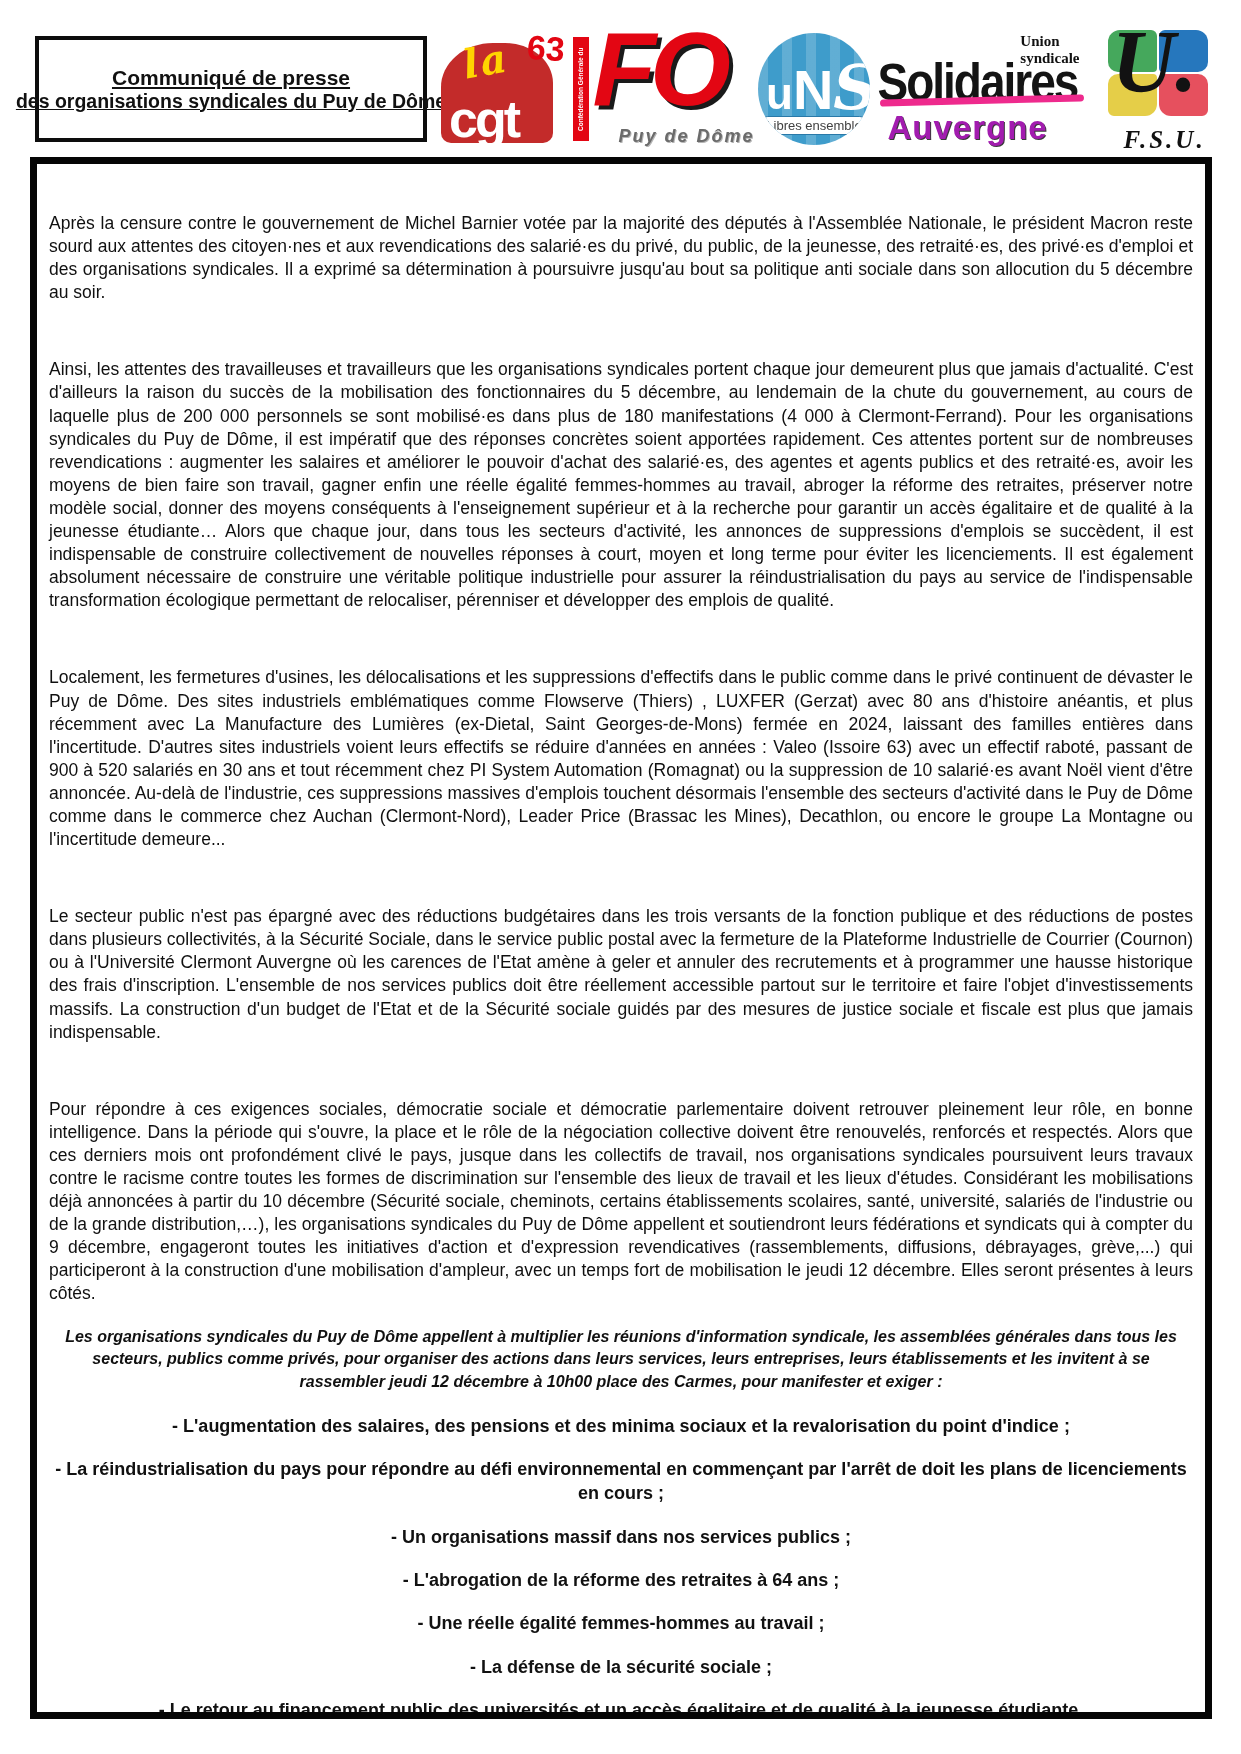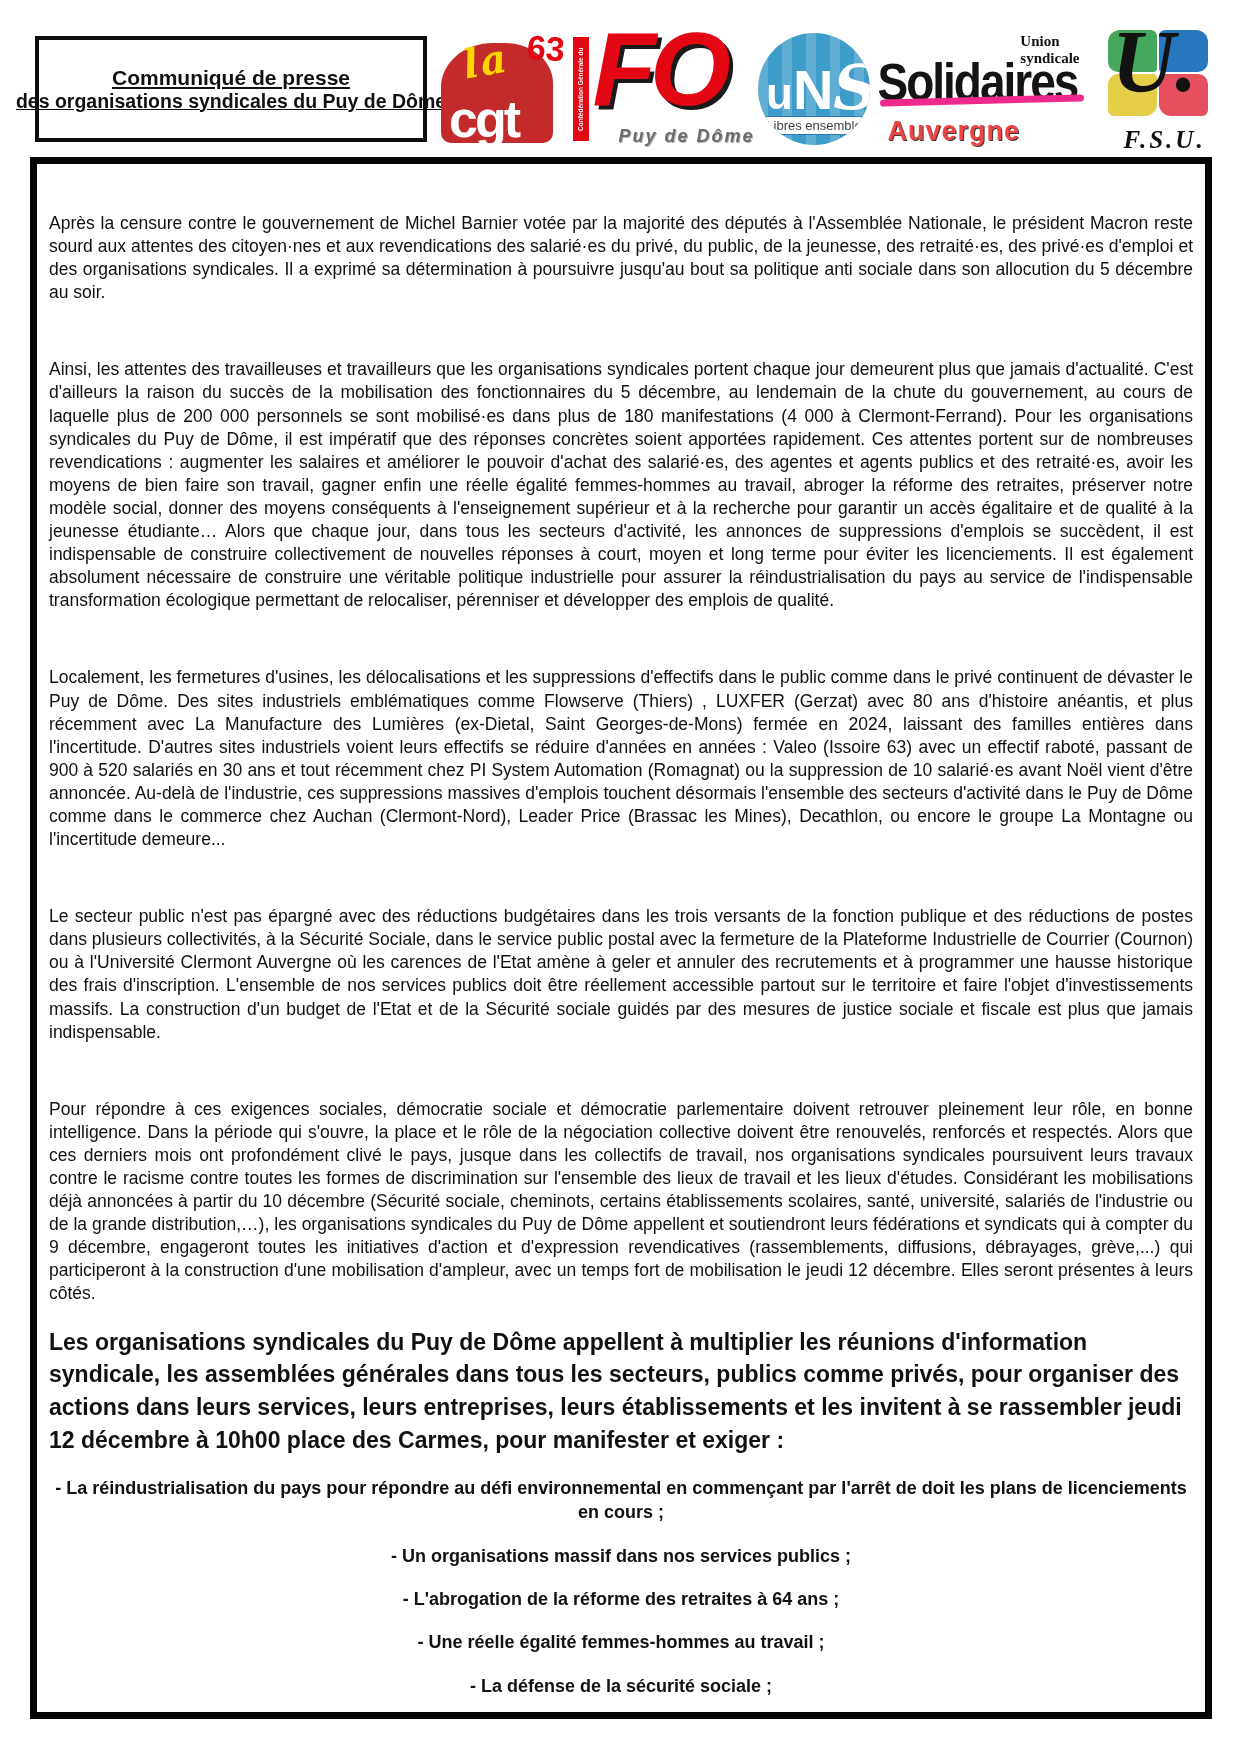--- a/index.html
+++ b/index.html
@@ -153,22 +153,22 @@
   }
   .sol-line {
     position: absolute; top: 64px; left: 2px;
     width: 204px; height: 7px;
     background: #ee2a8d;
     transform: rotate(-1.5deg);
     border-radius: 4px;
   }
   .sol-region {
     position: absolute; bottom: -2px; left: 10px;
-    color: #ef4444;
-    font-size: 27px; font-weight: 900;
+    color: #a21caf;
+    font-size: 33px; font-weight: 900;
     letter-spacing: 1px;
     text-shadow: 1px 1px 0 #3a3a3a;
     white-space: nowrap;
   }
 
   
   .logo-fsu { position: relative; width: 122px; height: 118px; flex: none; text-align: center; }
   .fsu-grid {
     width: 100px; height: 86px;
     margin: 0 auto;
@@ -212,25 +212,26 @@
   }
   .para {
     font-size: 17.5px;
     line-height: 1.32;
     text-align: justify;
     margin-bottom: 14px;
     color: #101010;
     margin-top: 40px;
   }
   .cta {
-    font-size: 23px;
+    font-size: 16px;
     font-weight: bold;
     line-height: 1.42;
-    text-align: left;
+    text-align: center;
     margin: 6px 0 20px 0;
+    font-style: italic;
   }
   .demand {
     font-size: 18px;
     font-weight: bold;
     line-height: 1.35;
     text-align: center;
     margin-bottom: 19px;
     padding: 0 4px;
   }
   .date-line {
@@ -299,20 +300,21 @@
 
   <div class="body-box">
     <p class="para">Après la censure contre le gouvernement de Michel Barnier votée par la majorité des députés à l'Assemblée Nationale, le président Macron reste sourd aux attentes des citoyen·nes et aux revendications des salarié·es du privé, du public, de la jeunesse, des retraité·es, des privé·es d'emploi et des organisations syndicales. Il a exprimé sa détermination à poursuivre jusqu'au bout sa politique anti sociale dans son allocution du 5 décembre au soir.</p>
     <p class="para">Ainsi, les attentes des travailleuses et travailleurs que les organisations syndicales portent chaque jour demeurent plus que jamais d'actualité. C'est d'ailleurs la raison du succès de la mobilisation des fonctionnaires du 5 décembre, au lendemain de la chute du gouvernement, au cours de laquelle plus de 200 000 personnels se sont mobilisé·es dans plus de 180 manifestations (4 000 à Clermont-Ferrand). Pour les organisations syndicales du Puy de Dôme, il est impératif que des réponses concrètes soient apportées rapidement. Ces attentes portent sur de nombreuses revendications : augmenter les salaires et améliorer le pouvoir d'achat des salarié·es, des agentes et agents publics et des retraité·es, avoir les moyens de bien faire son travail, gagner enfin une réelle égalité femmes-hommes au travail, abroger la réforme des retraites, préserver notre modèle social, donner des moyens conséquents à l'enseignement supérieur et à la recherche pour garantir un accès égalitaire et de qualité à la jeunesse étudiante… Alors que chaque jour, dans tous les secteurs d'activité, les annonces de suppressions d'emplois se succèdent, il est indispensable de construire collectivement de nouvelles réponses à court, moyen et long terme pour éviter les licenciements. Il est également absolument nécessaire de construire une véritable politique industrielle pour assurer la réindustrialisation du pays au service de l'indispensable transformation écologique permettant de relocaliser, pérenniser et développer des emplois de qualité.</p>
     <p class="para">Localement, les fermetures d'usines, les délocalisations et les suppressions d'effectifs dans le public comme dans le privé continuent de dévaster le Puy de Dôme. Des sites industriels emblématiques comme Flowserve (Thiers) , LUXFER (Gerzat) avec 80 ans d'histoire anéantis, et plus récemment avec La Manufacture des Lumières (ex-Dietal, Saint Georges-de-Mons) fermée en 2024, laissant des familles entières dans l'incertitude. D'autres sites industriels voient leurs effectifs se réduire d'années en années : Valeo (Issoire 63) avec un effectif raboté, passant de 900 à 520 salariés en 30 ans et tout récemment chez PI System Automation (Romagnat)  ou la suppression de 10 salarié·es avant Noël vient d'être annoncée. Au-delà de l'industrie, ces suppressions massives d'emplois touchent désormais l'ensemble des secteurs d'activité dans le Puy de Dôme comme dans le commerce chez Auchan (Clermont-Nord), Leader Price (Brassac les Mines), Decathlon, ou encore le groupe La Montagne ou l'incertitude demeure...</p>
     <p class="para">Le secteur public n'est pas épargné avec des réductions budgétaires dans les trois versants de la fonction publique et des réductions de postes dans plusieurs collectivités, à la Sécurité Sociale, dans le service public postal avec la fermeture de la Plateforme Industrielle de Courrier (Cournon) ou à l'Université Clermont Auvergne où les carences de l'Etat amène à geler et annuler des recrutements et à programmer une hausse historique des frais d'inscription. L'ensemble de nos services publics doit être réellement accessible partout sur le territoire et faire l'objet d'investissements massifs. La construction d'un budget de l'Etat et de la Sécurité sociale guidés par des mesures de justice sociale et fiscale est plus que jamais indispensable.</p>
     <p class="para">Pour répondre à ces exigences sociales, démocratie sociale et démocratie parlementaire doivent retrouver pleinement leur rôle, en bonne intelligence. Dans la période qui s'ouvre, la place et le rôle de la négociation collective doivent être renouvelés, renforcés et respectés. Alors que ces derniers mois ont profondément clivé le pays, jusque dans les collectifs de travail, nos organisations syndicales poursuivent leurs travaux contre le racisme contre toutes les formes de discrimination sur l'ensemble des lieux de travail et les lieux d'études. Considérant les mobilisations déjà annoncées à partir du 10 décembre (Sécurité sociale, cheminots, certains établissements scolaires, santé, université, salariés de l'industrie ou de la grande distribution,…), les organisations syndicales du Puy de Dôme appellent et soutiendront leurs fédérations et syndicats qui à compter du 9 décembre, engageront toutes les initiatives d'action et d'expression revendicatives (rassemblements, diffusions, débrayages, grève,...) qui participeront à la construction d'une mobilisation d'ampleur, avec un temps fort de mobilisation le jeudi 12 décembre. Elles seront présentes à leurs côtés.</p>
 
     <p class="cta">Les organisations syndicales du Puy de Dôme appellent à multiplier les réunions d'information syndicale, les assemblées générales dans tous les secteurs, publics comme privés, pour organiser des actions dans leurs services, leurs entreprises, leurs établissements et les invitent à se rassembler jeudi 12 décembre à 10h00 place des Carmes, pour manifester et exiger :</p>
 
+    <p class="demand">- L'augmentation des salaires, des pensions et des minima sociaux et la revalorisation du point d'indice ;</p>
     <p class="demand">- La réindustrialisation du pays pour répondre au défi environnemental en commençant par l'arrêt de doit les plans de licenciements en cours ;</p>
     <p class="demand">- Un organisations massif dans nos services publics ;</p>
     <p class="demand">- L'abrogation de la réforme des retraites à 64 ans ;</p>
     <p class="demand">- Une réelle égalité femmes-hommes au travail ;</p>
     <p class="demand">- La défense de la sécurité sociale ;</p>
     <p class="demand">- Le retour au financement public des universités et un accès égalitaire et de qualité à la jeunesse étudiante.</p>
 
     <div class="date-line">Clermont-Ferrand, le 09 décembre 2024</div>
   </div>
 

